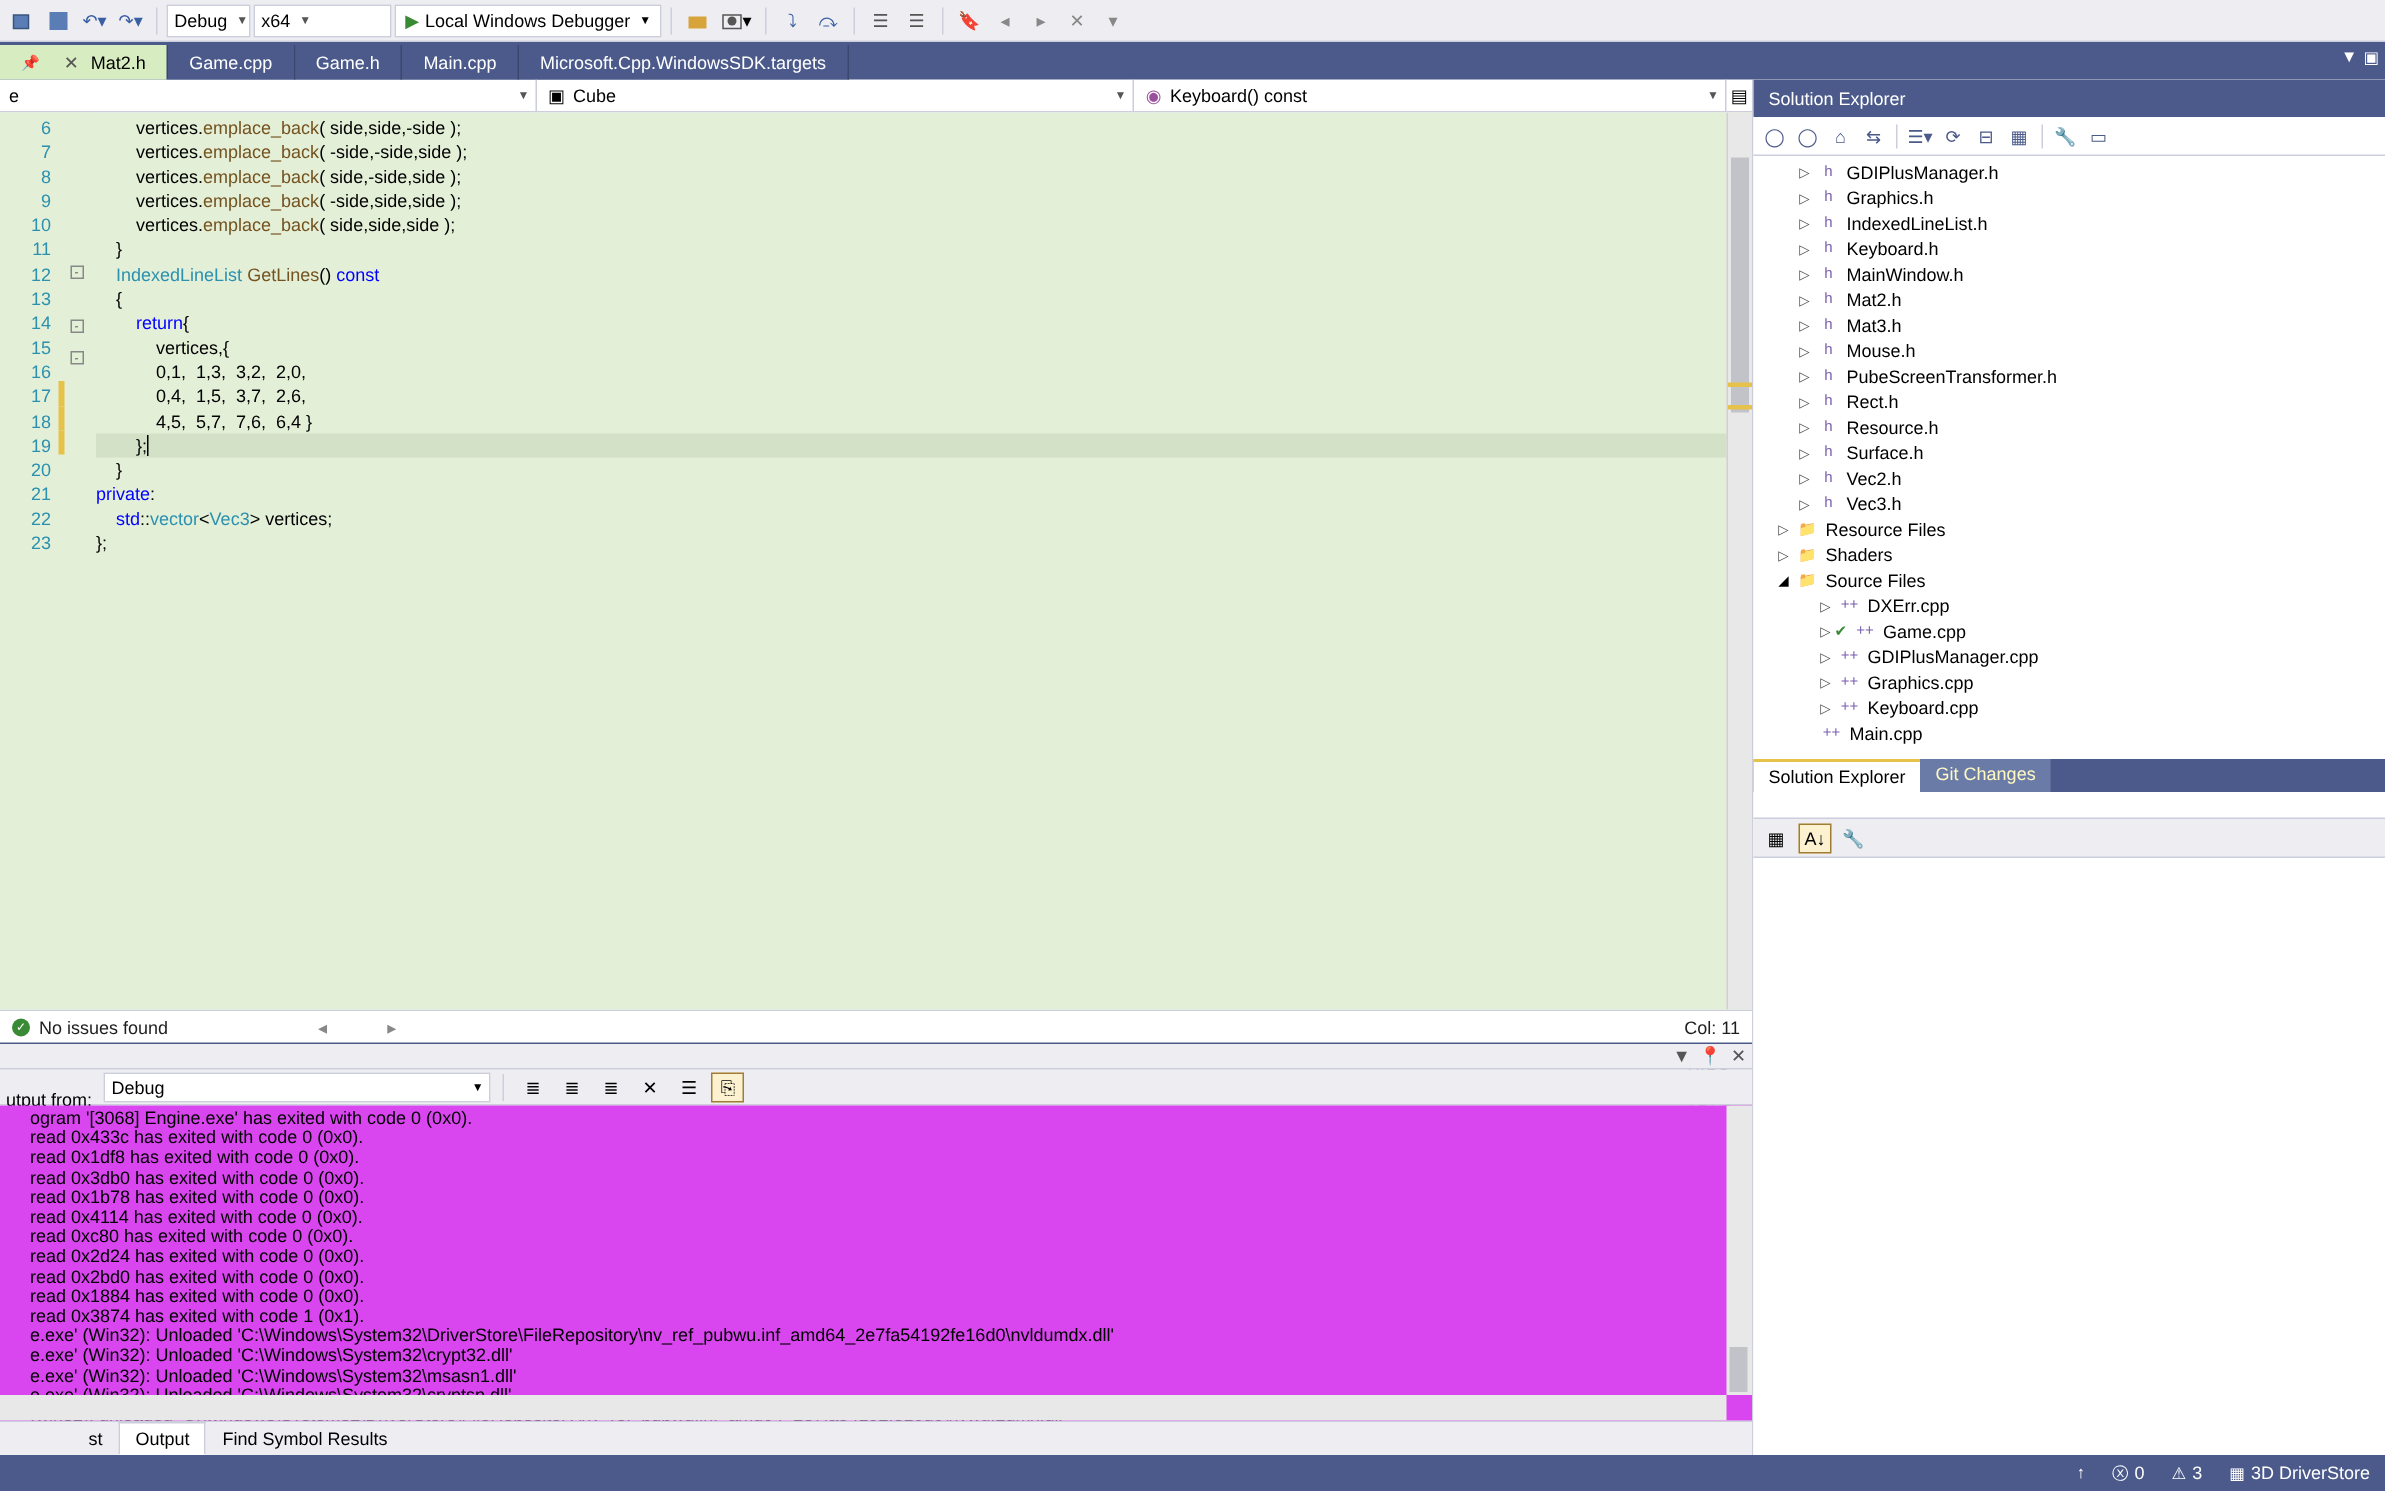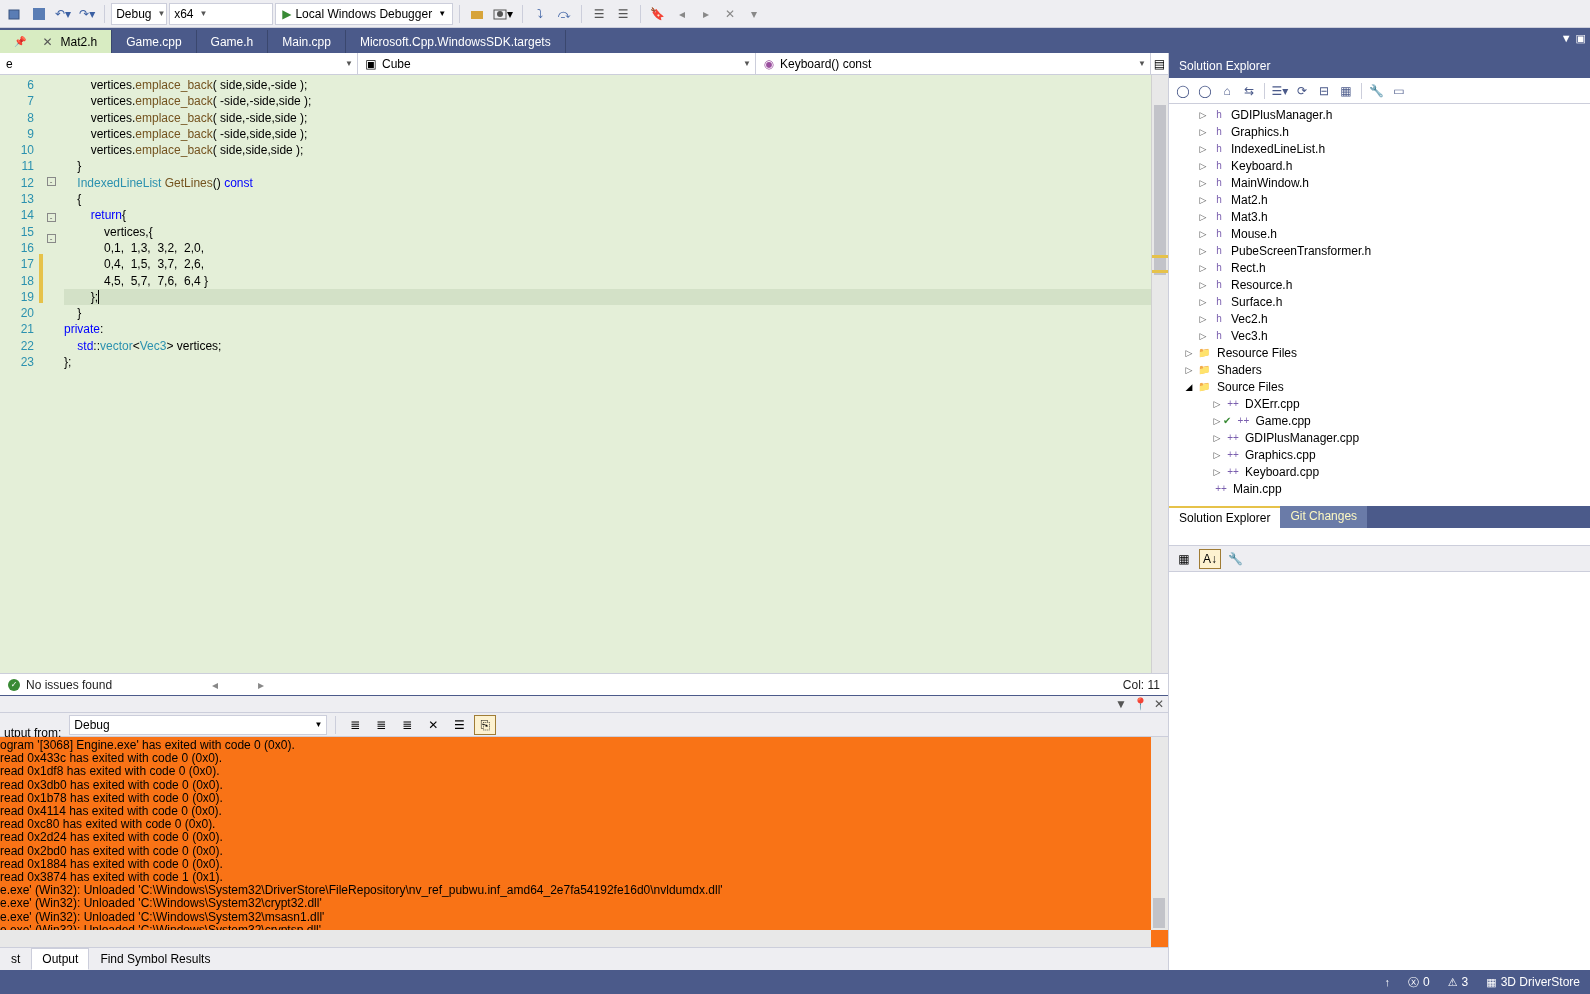--- a/index.html
+++ b/index.html
@@ -60,25 +60,25 @@
 
 .output-panel { border-top: 1px solid #4b5a8a; display: flex; flex-direction: column; }
 .output-head { height: 17px; background: #eeeef2; display: flex; align-items: center; padding: 0 4px; border-bottom: 1px solid #cccedb; position: relative;}
 .output-head .right-icons { position: absolute; right: 4px; display: flex; gap: 6px; color: #555; cursor: pointer; }
 .output-toolbar { height: 24px; background: #eeeef2; border-bottom: 1px solid #cccedb; display: flex; align-items: center; padding: 0 4px; gap: 4px; }
 .output-toolbar .lbl { margin-right: 4px; margin-top: 17px; }
 .output-toolbar .dd { width: 258px; height: 20px; border: 1px solid #cccedb; background: #fff; display: flex; align-items: center; padding: 0 4px; cursor: pointer; position: relative;}
 .output-toolbar .dd .caret { position: absolute; right: 4px; font-size: 8px; }
 .output-toolbar .obtn { width: 22px; height: 20px; display: flex; align-items: center; justify-content: center; cursor: pointer; border: 1px solid transparent; }
 .output-toolbar .obtn.active { border: 1px solid #a07c35; background: #fdf2d0; }
-.output-text { height: 210px; background: #f97316; font-family: Consolas, monospace; font-size: 12px; line-height: 13.2px; padding: 2px 0; overflow: hidden; color: #000; white-space: pre; position: relative;}
+.output-text { height: 210px; background: #d946ef; font-family: Consolas, monospace; font-size: 12px; line-height: 13.2px; padding: 2px 20px; overflow: hidden; color: #000; white-space: pre; position: relative;}
 .output-text .vscroll2 { position: absolute; right: 0; top: 0; bottom: 17px; width: 17px; background: #e8e8e8; }
 .output-text .vscroll2 .thumb { position: absolute; left: 2px; width: 12px; background: #c2c3c9; }
 .output-text .hscroll2 { position: absolute; left: 0; right: 17px; bottom: 0; height: 17px; background: #e8e8e8; }
-.bottom-tabs { height: 23px; background: #eeeef2; display: flex; align-items: flex-end; border-top: 1px solid #cccedb; }
+.bottom-tabs { height: 23px; background: #eeeef2; display: flex; align-items: flex-end; border-top: 1px solid #cccedb; padding-left: 48px; }
 .btab { padding: 3px 10px; cursor: pointer; border: 1px solid transparent; }
 .btab.active { background: #fff; border: 1px solid #cccedb; border-bottom: 1px solid #fff; }
 
 
 .right-col { flex: 1; display: flex; flex-direction: column; background: #fff; }
 .panel-title { height: 25px; background: #4b5a8a; color: #fff; display: flex; align-items: center; padding: 0 10px; }
 .se-toolbar { height: 26px; border-bottom: 1px solid #cccedb; display: flex; align-items: center; padding: 0 4px; gap: 2px; }
 .se-btn { width: 20px; height: 20px; display: flex; align-items: center; justify-content: center; cursor: pointer; color: #4b5a8a; }
 .se-sep { width: 1px; height: 16px; background: #cccedb; margin: 0 3px; }
 .se-search { height: 24px; border-bottom: 1px solid #cccedb; padding: 2px 4px; }
@@ -122,21 +122,21 @@
         <rect x="1" y="1" width="12" height="12" fill="#5a7db5"></rect>
       </svg>
     </span>
   <span class="tb-btn" style="color:#3a5fa3;">↶▾</span>
   <span class="tb-btn" style="color:#3a5fa3;">↷▾</span>
   <span class="tb-sep"></span>
   <span class="tb-dd" style="width:56px;">
       <span>Debug</span>
       <span class="caret">▼</span>
     </span>
-  <span class="tb-dd" style="width:104px;">
+  <span class="tb-dd" style="width:92px;">
       <span>x64</span>
       <span class="caret">▼</span>
     </span>
   <span class="debug-btn">
       <span class="play">▶</span>
       <span>Local Windows Debugger</span>
       <span class="caret" style="margin-left:6px;font-size:8px;">▼</span>
     </span>
   <span class="tb-sep"></span>
   <span class="tb-btn">

